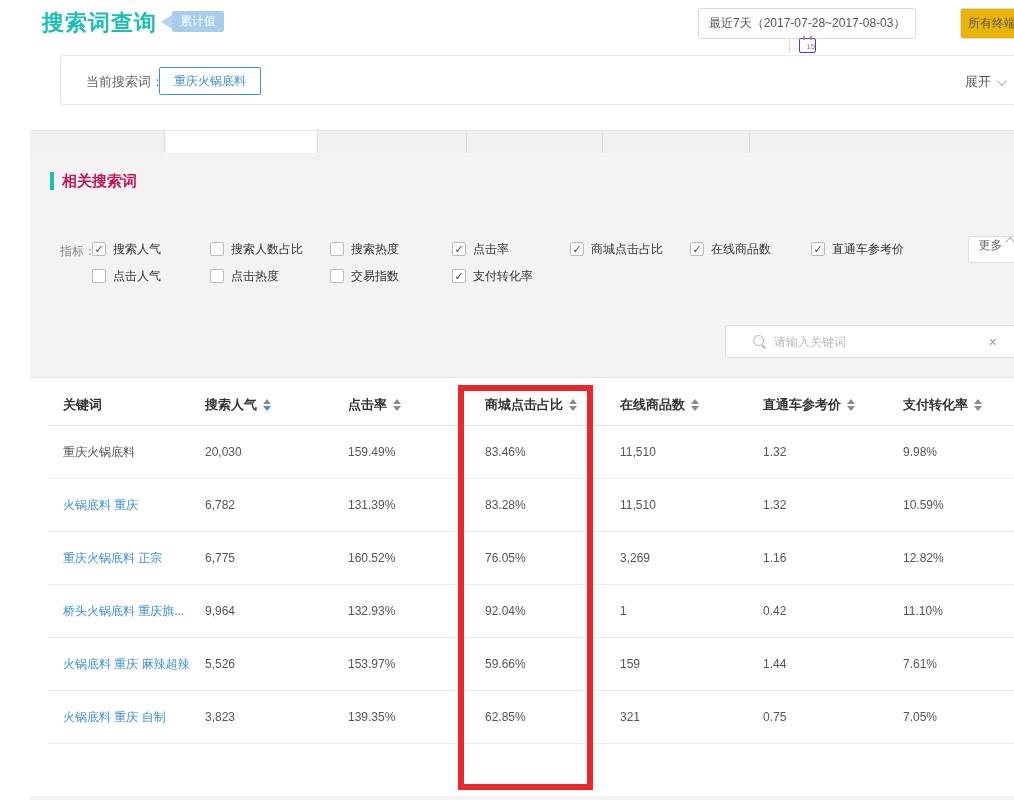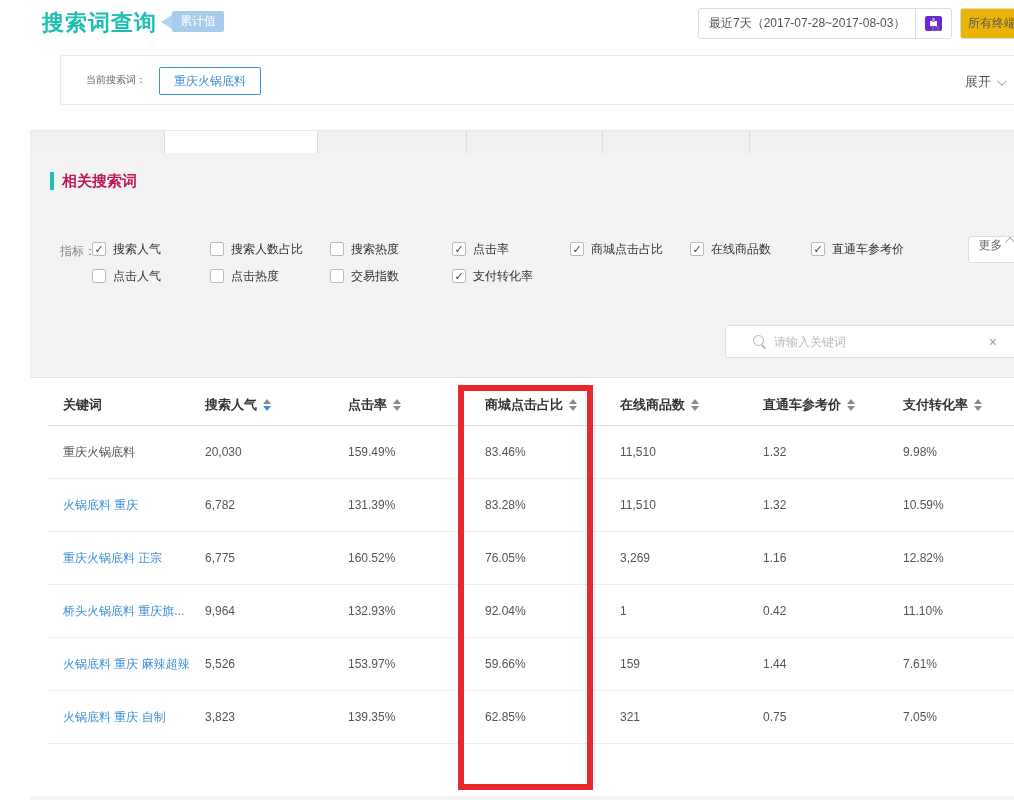--- a/index.html
+++ b/index.html
@@ -8,36 +8,36 @@
     font-family: "Liberation Sans", "DejaVu Sans", sans-serif;
     background:#fff; color:#333; overflow:hidden;
   }
   #page { position:relative; width:1014px; height:624px; background:#fff;margin-left:30px; }
 
   
   .page-title { position:absolute; left:12px; top:8px; font-size:22px; font-weight:bold; color:#1dbfb2; letter-spacing:1px; }
   .badge { position:absolute; left:142px; top:11px; background:#a8cdec; color:#fff; font-size:12px; height:21px; line-height:21px; padding:0 8px; border-radius:2px; }
   .badge-arrow { position:absolute; left:131px; top:15px; width:0; height:0; border-top:7px solid transparent; border-bottom:7px solid transparent; border-right:11px solid #b4d4ee; }
 
-  .date-ctl { position:absolute; left:668px; top:8px; height:31px; background:#fff; border:1px solid #ddd; border-radius:3px; display:flex; align-items:center; }
+  .date-ctl { position:absolute; left:668px; top:8px; height:31px; background:#fff; border:1px solid #ddd; border-radius:3px; display:flex; align-items:center;flex-direction:column; }
   .date-text { padding:0 10px; font-size:12px; color:#555; line-height:29px; }
   .cal-seg { width:36px; height:29px; border-left:1px solid #ddd; display:flex; align-items:center; justify-content:center; }
-  .cal-icon { position:relative; width:17px; height:15px; border:5px solid #6d28d9; border-radius:2px; font-size:8px; color:#888; text-align:right; line-height:15px; }
+  .cal-icon { position:relative; width:17px; height:15px; border:1px solid #6d28d9; border-radius:2px; font-size:8px; color:#888; text-align:right; line-height:15px; }
   .cal-icon:before { content:""; position:absolute; top:-3px; left:3px; width:2px; height:4px; background:#999; }
   .cal-icon:after  { content:""; position:absolute; top:-3px; right:3px; width:2px; height:4px; background:#999; }
 
   .terminal-ctl { position:absolute; left:930px; top:8px; width:77px; height:31px; background:#eab308; border:1px solid #ddd; border-radius:3px; display:flex; align-items:center; justify-content:center; gap:6px; font-size:12px; color:#555; }
 
   .chev { display:inline-block; width:7px; height:7px; border-right:1px solid #aaa; border-bottom:1px solid #aaa; }
   .chev.down { transform:rotate(45deg) translateY(-2px); }
   .chev.up   { transform:rotate(-135deg) translateY(-2px); }
 
   
   .term-card { position:absolute; left:30px; top:55px; width:977px; height:50px; background:#fff; border:1px solid #e9e9e9; border-radius:2px; }
-  .term-label { position:absolute; left:25px; top:17px; font-size:10px; color:#666;text-align:center; }
+  .term-label { position:absolute; left:25px; top:17px; font-size:13px; color:#666;text-align:center; }
   .term-btn { position:absolute; left:98px; top:11px; height:28px; padding:0 14px; background:#fff; border:1px solid #3d90d7; border-radius:2px; color:#3d90d7; font-size:12px; line-height:26px; cursor:pointer; }
   .expand-link { position:absolute; right:32px; top:17px; font-size:13px; color:#555; cursor:pointer; display:flex; align-items:center; gap:6px; }
 
   
   .tabstrip { position:absolute; left:0; top:130px; width:1014px; height:23px; display:flex; border-top:1px solid #e8e8e8; }
   .tab { height:23px; background:#f0f0f0; border-right:1px solid #dcdcdc; border-bottom:1px solid #e6e6e6; }
   .tab.active { background:#fff; border-bottom:1px solid #fff; }
   .tab:last-child { border-right:none; }
 
   

